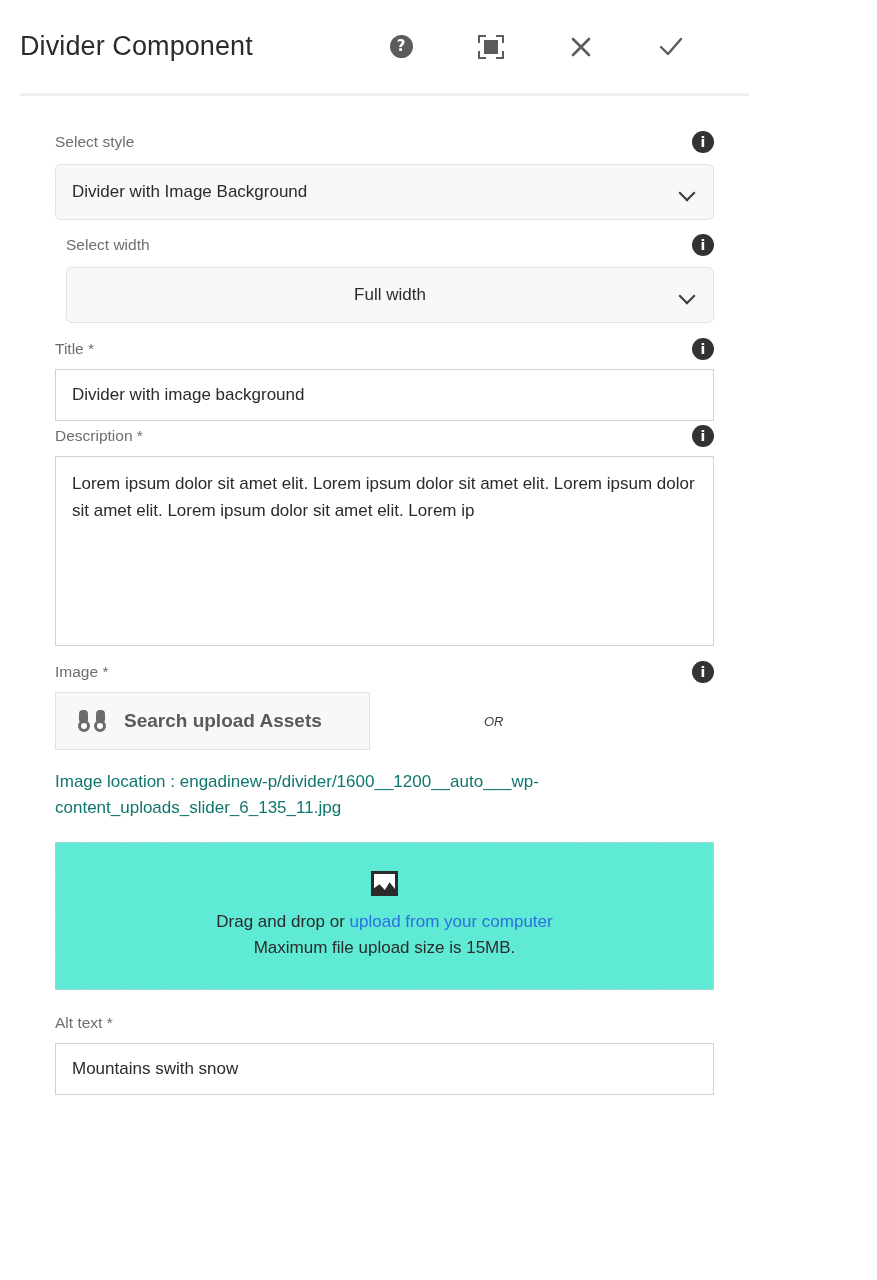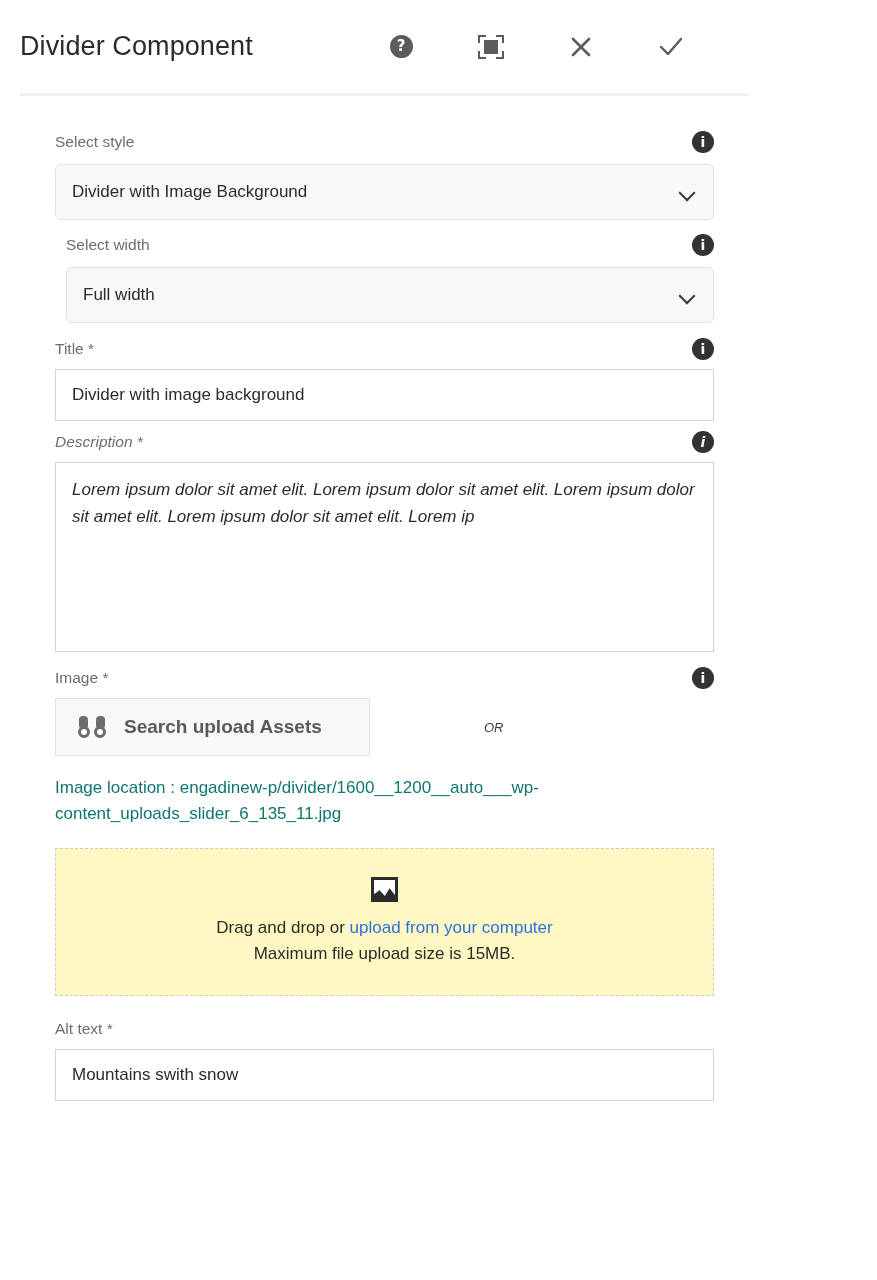--- a/index.html
+++ b/index.html
@@ -204,21 +204,21 @@
   }
 
   .dropzone {
     border: 1.5px dashed #cccccc;
     height: 148px;
     display: flex;
     flex-direction: column;
     align-items: center;
     justify-content: center;
     cursor: pointer;
-    background: #fef9c3;
+    background: #5eead4;
   }
   .pic-icon {
     position: relative;
     width: 27px; height: 25px;
     border: 3.5px solid #2b2b2b;
     background: #ffffff;
     margin-bottom: 13px;
   }
   .pic-icon .mount {
     position: absolute;
@@ -281,37 +281,37 @@
         <span class="val">Divider with Image Background</span>
         <span class="chevron"></span>
       </div>
     </div>
 
     <div class="field" style="margin-top:14px;margin-left:11px;">
       <div class="lbl-row">
         <span class="lbl">Select width</span>
         <span class="info-icon">i</span>
       </div>
-      <div class="select-box" style="margin-top:11px;">
+      <div class="select-box" style="margin-top:11px;justify-content:center;">
         <span class="val">Full width</span>
         <span class="chevron"></span>
       </div>
     </div>
 
     <div class="field" style="margin-top:15px;">
       <div class="lbl-row">
         <span class="lbl">Title *</span>
         <span class="info-icon">i</span>
       </div>
       <div class="text-input" style="margin-top:9px;">
         <span class="val">Divider with image background</span>
       </div>
     </div>
 
-    <div class="field" style="margin-top:10px;font-style:italic;">
+    <div class="field" style="margin-top:4px;">
       <div class="lbl-row">
         <span class="lbl">Description *</span>
         <span class="info-icon">i</span>
       </div>
       <div class="textarea" style="margin-top:9px;">
         <span class="val">Lorem ipsum dolor sit amet elit. Lorem ipsum dolor sit amet elit. Lorem ipsum dolor sit amet elit. Lorem ipsum dolor sit amet elit. Lorem ip</span>
       </div>
     </div>
 
     <div class="field" style="margin-top:15px;">

